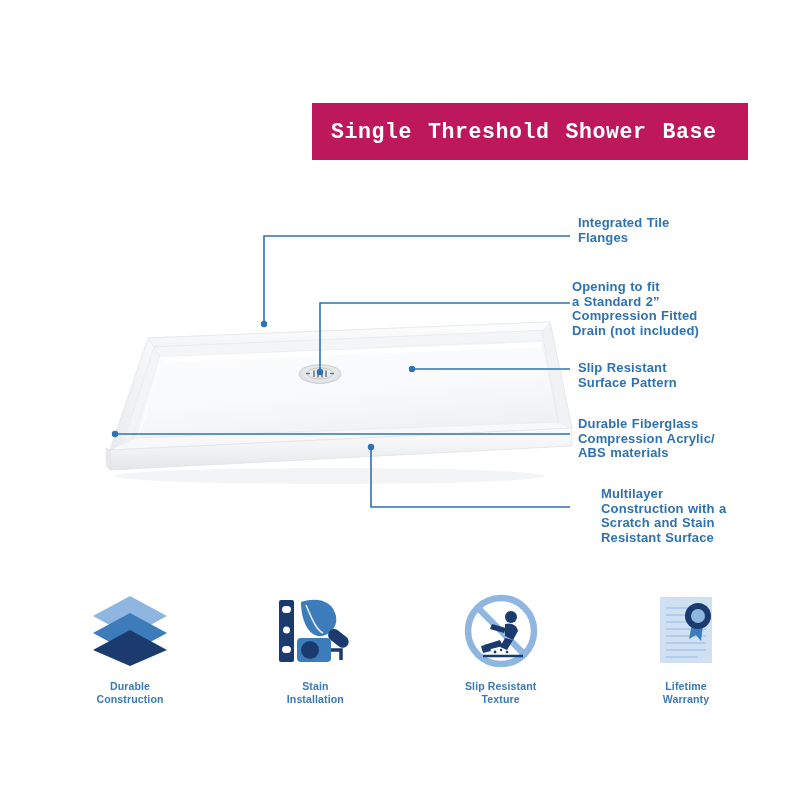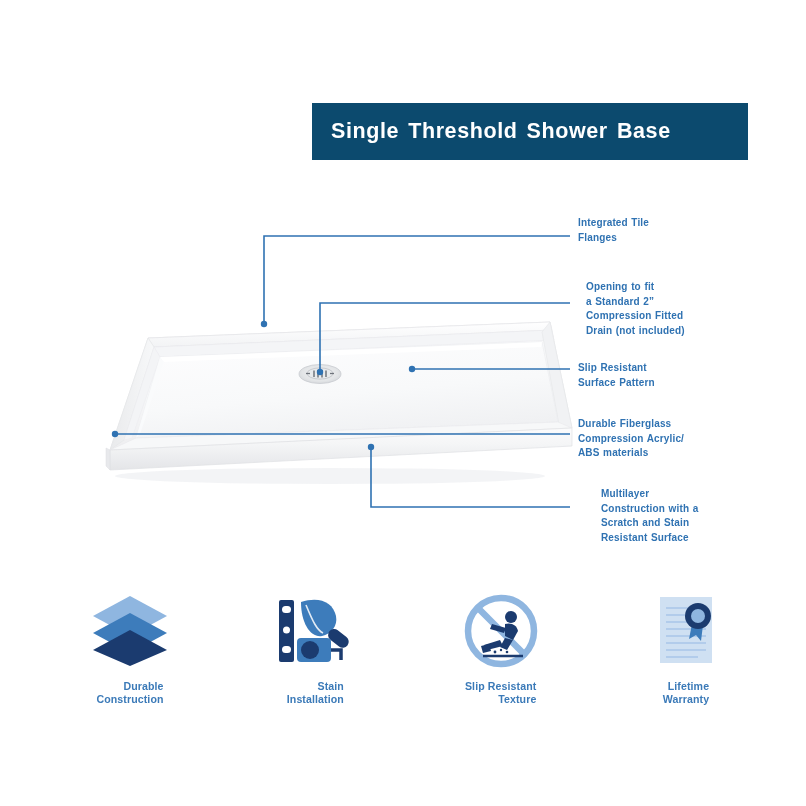--- a/index.html
+++ b/index.html
@@ -16,40 +16,41 @@
     -webkit-font-smoothing: antialiased;
   }
 
   
   #title-banner {
     position: absolute;
     left: 312px;
     top: 103px;
     width: 436px;
     height: 57px;
-    background: #0c4a6e;
+    background: #be185d;
     display: flex;
     align-items: center;
     box-sizing: border-box;
     padding-left: 19px;
+    font-family: Liberation Mono, monospace;
   }
   #title-banner .title-text {
     color: #ffffff;
     font-size: 21.5px;
     font-weight: bold;
     letter-spacing: 0.6px;
     word-spacing: 2.5px;
     white-space: nowrap;
   }
 
   
   .callout {
     position: absolute;
     color: #2f72b2;
-    font-size: 10px;
+    font-size: 13px;
     font-weight: bold;
     line-height: 14.6px;
     letter-spacing: 0.15px;
     word-spacing: 0.6px;
     white-space: pre-line;
   }
 
   
   #leader-svg {
     position: absolute;
@@ -87,21 +88,21 @@
     align-items: center;
   }
   .feature-icon {
     height: 78px;
     display: flex;
     align-items: center;
     justify-content: center;
   }
   .feature-label {
     margin-top: 10px;
-    text-align: right;
+    text-align: center;
     color: #3b7ab8;
     font-size: 10.6px;
     font-weight: bold;
     line-height: 13.4px;
     letter-spacing: 0.1px;
     white-space: pre-line;
   }
 </style>
 </head>
 <body>
@@ -201,21 +202,21 @@
     <circle cx="264" cy="324" r="3.2"></circle>
     <circle cx="320" cy="372" r="3.2"></circle>
     <circle cx="412" cy="369" r="3.2"></circle>
     <circle cx="115" cy="434" r="3.2"></circle>
     <circle cx="371" cy="447" r="3.2"></circle>
   </g>
 </svg>
 
 <div class="callout" style="left:578px; top:216px;">Integrated Tile
 Flanges</div>
-<div class="callout" style="left:586px; top:280px;">Opening to fit
+<div class="callout" style="left:572px; top:280px;">Opening to fit
 a Standard 2”
 Compression Fitted
 Drain (not included)</div>
 <div class="callout" style="left:578px; top:361px;">Slip Resistant
 Surface Pattern</div>
 <div class="callout" style="left:578px; top:417px;">Durable Fiberglass
 Compression Acrylic/
 ABS materials</div>
 <div class="callout" style="left:578px; top:487px;margin-left:23px;">Multilayer
 Construction with a

